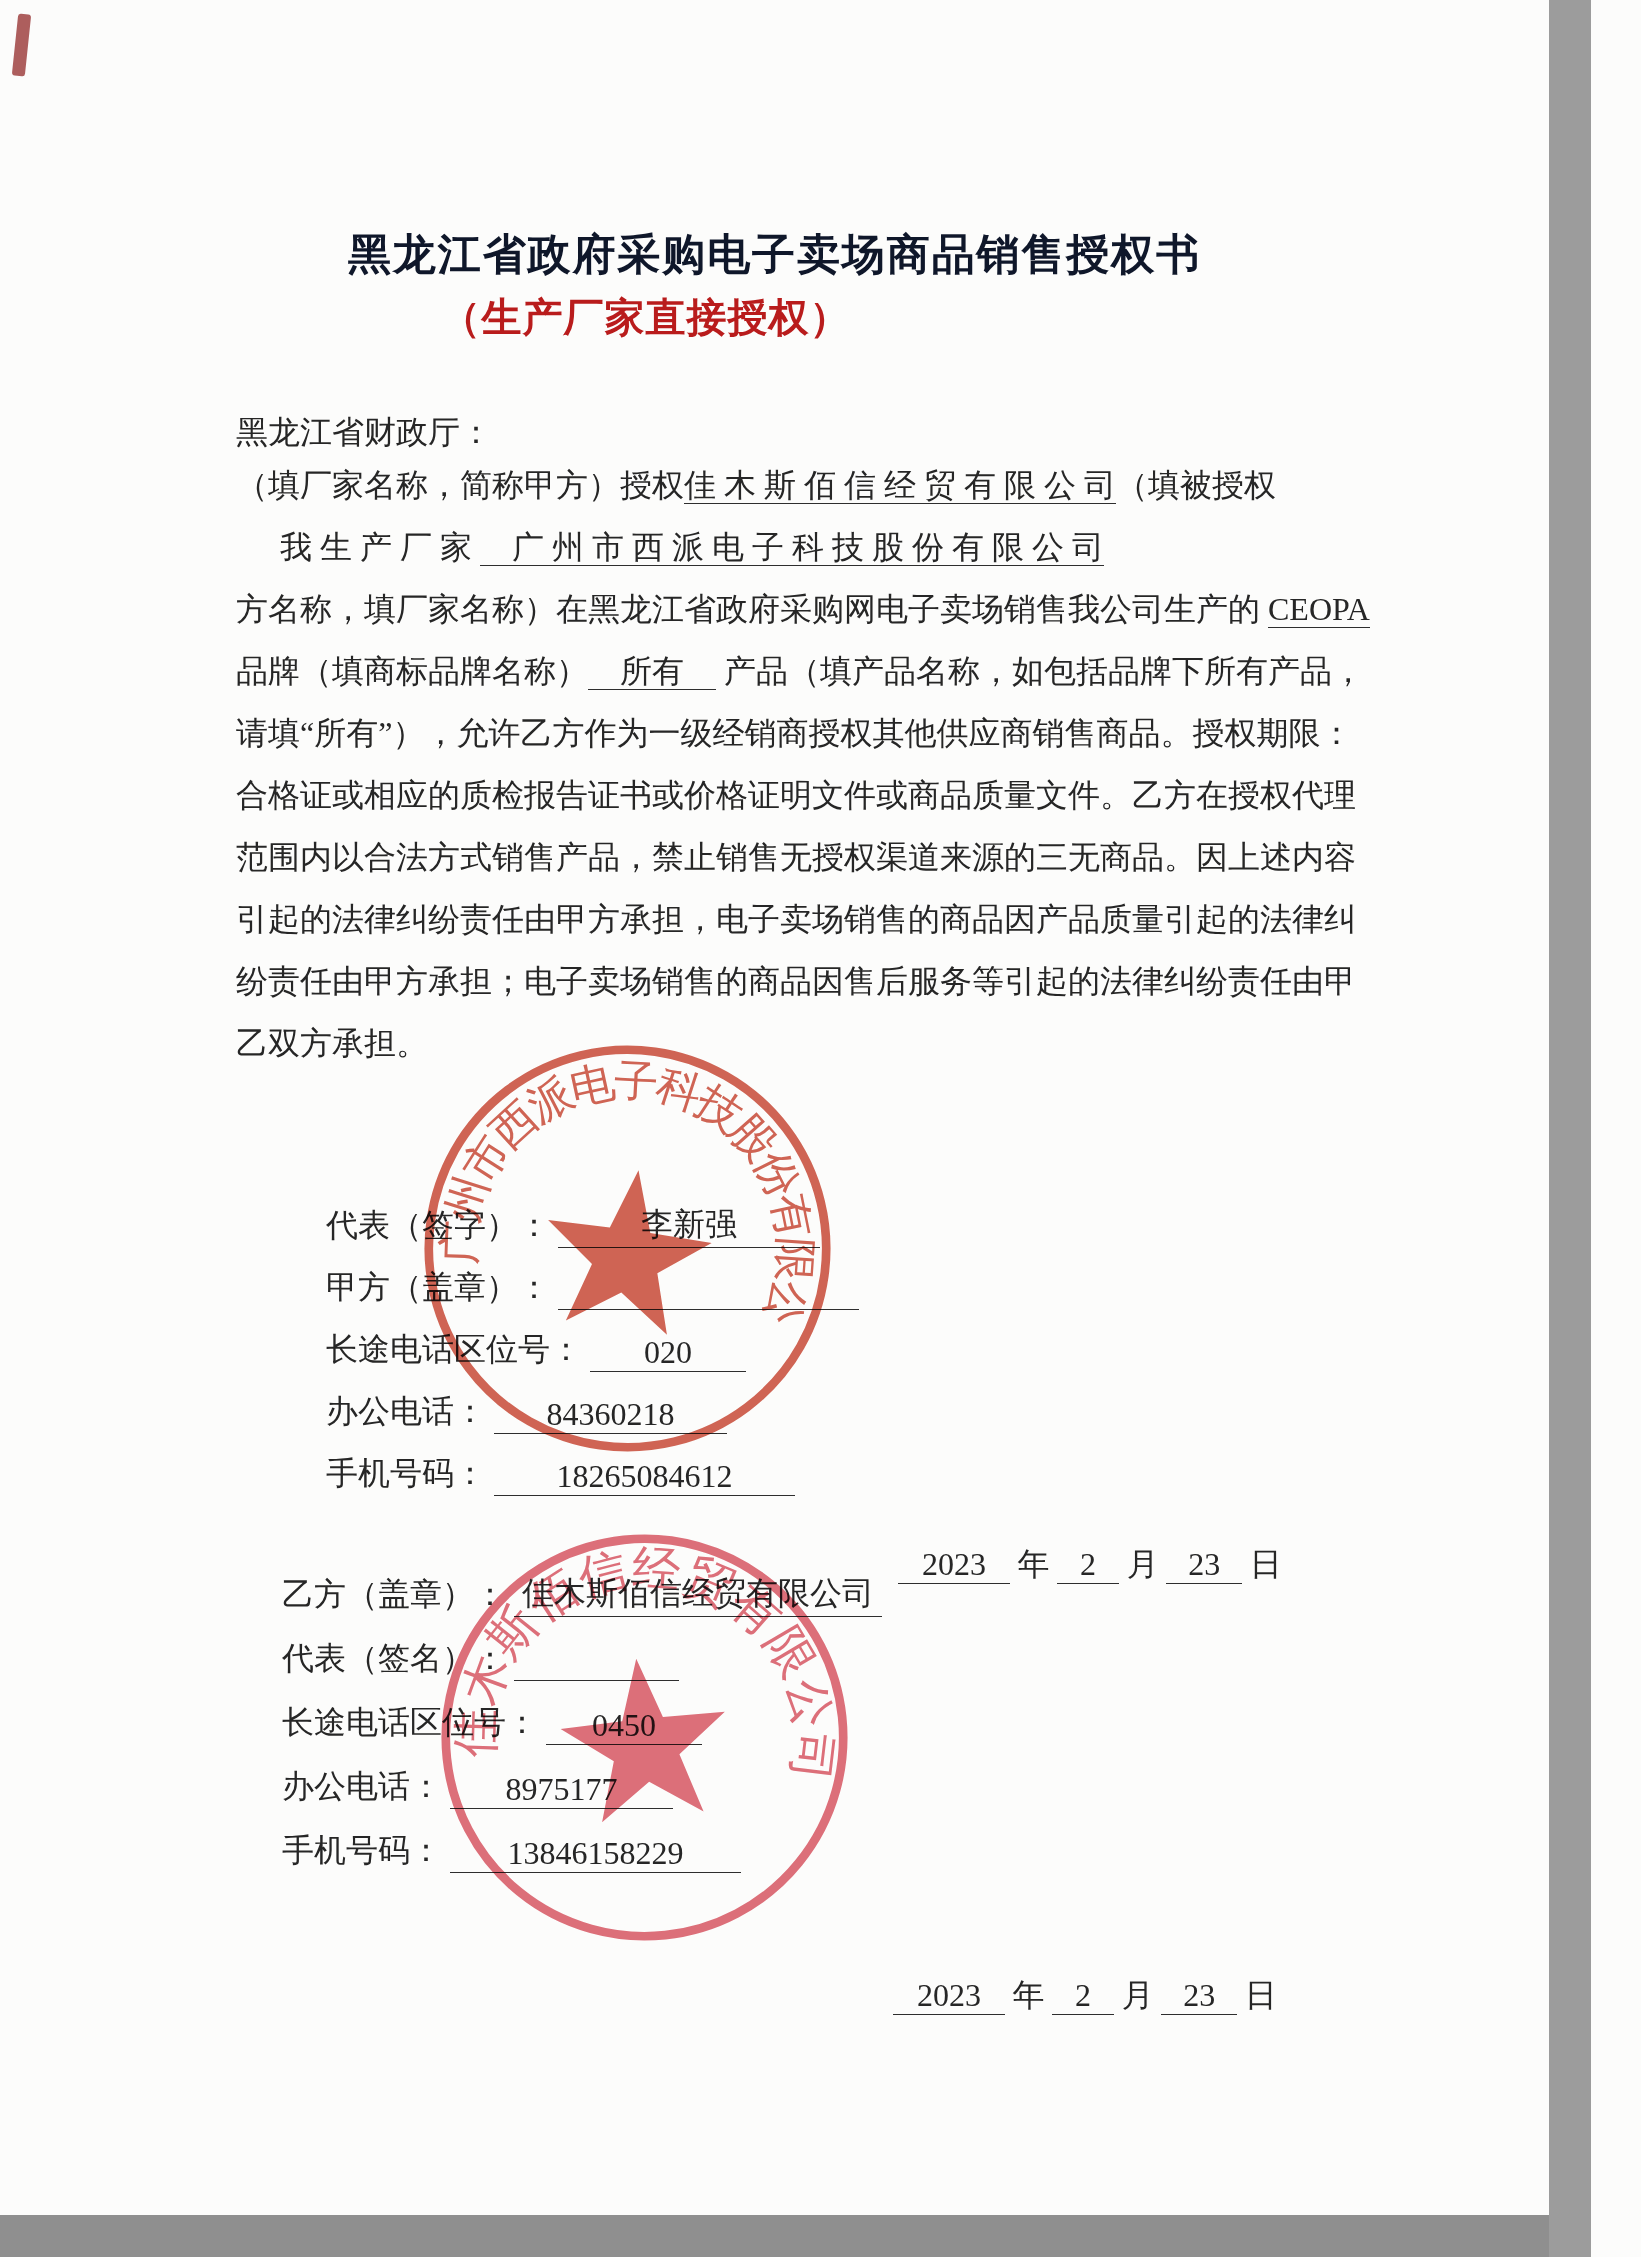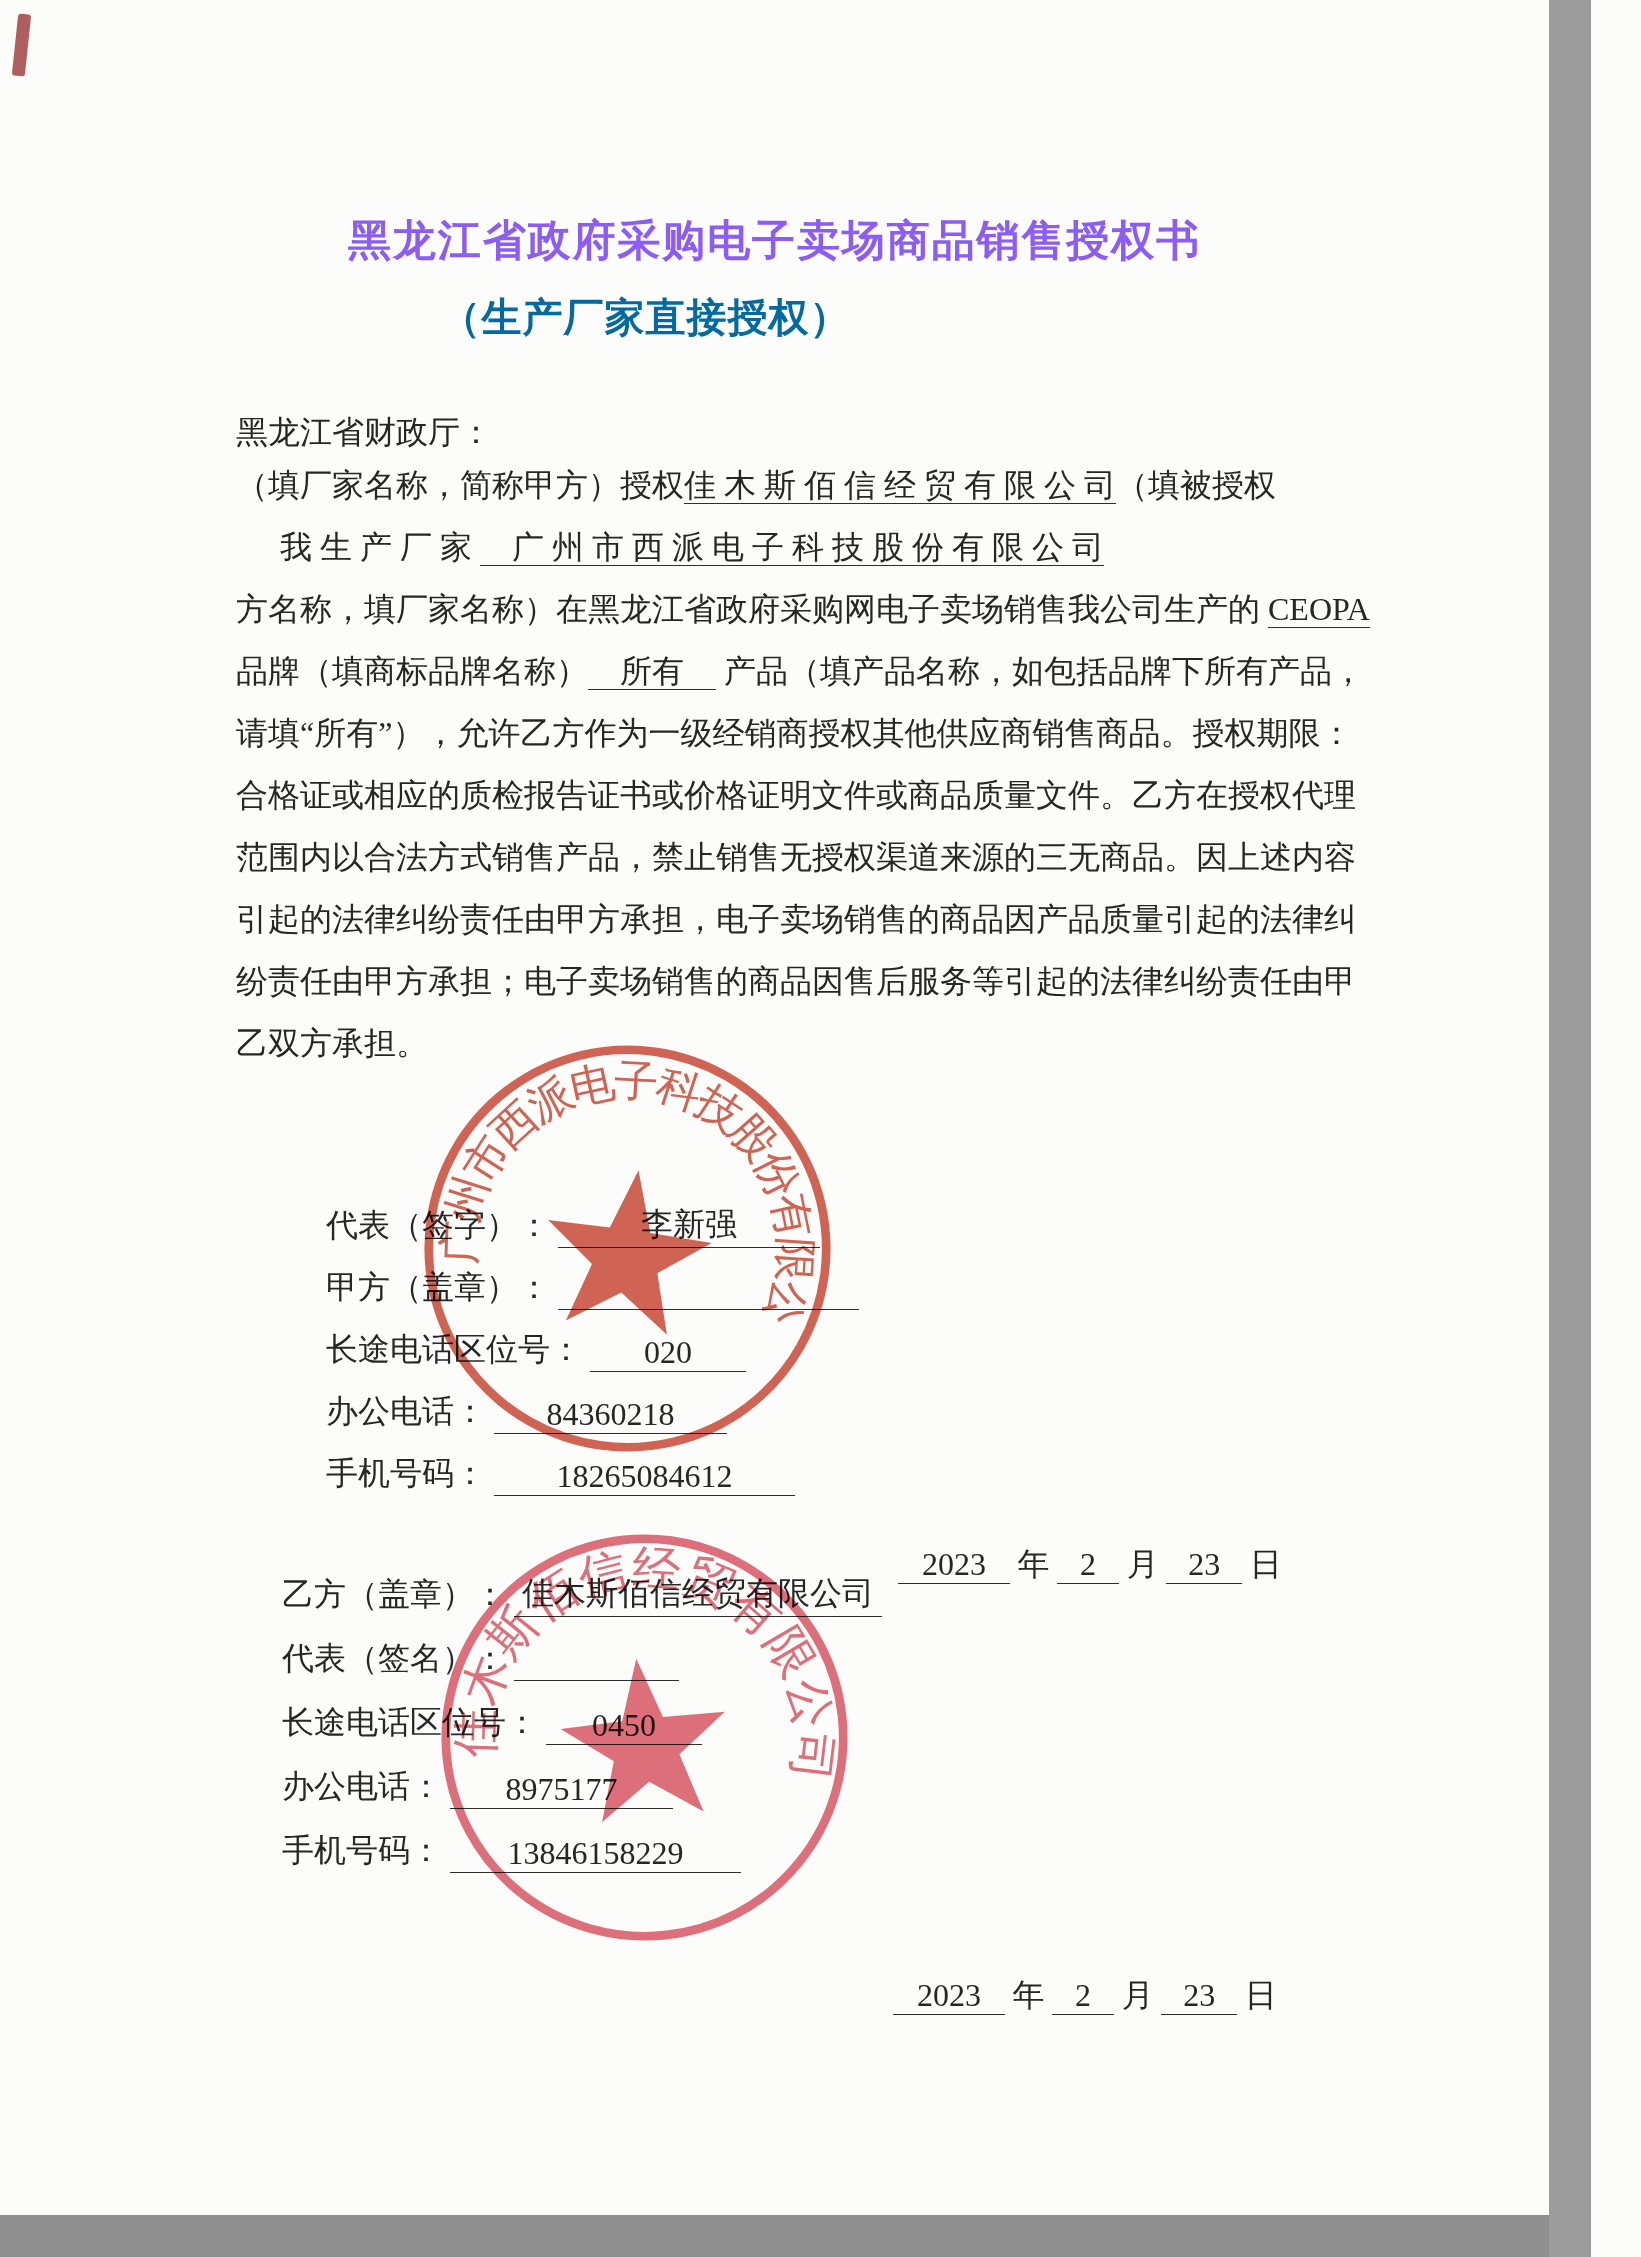--- a/index.html
+++ b/index.html
@@ -6,26 +6,26 @@
   .page{
     position:relative;width:1641px;height:2257px;background:#fcfcfb;
     font-family:"Liberation Serif","DejaVu Serif",serif;color:#262626;overflow:hidden;
   }
   
   .right-strip{position:absolute;left:1549px;top:0;width:42px;height:2257px;background:#9c9c9c;}
   .bottom-band{position:absolute;left:0;top:2215px;width:1549px;height:42px;background:#8f8f8f;}
   .corner-mark{position:absolute;left:15.4px;top:13.5px;width:12.6px;height:62px;background:#993636;
     transform:rotate(6deg);border-radius:2.9px;opacity:.8;}
   
-  .title{position:absolute;top:212px;left:0;width:1549px;text-align:center;
+  .title{position:absolute;top:226px;left:0;width:1549px;text-align:center;
     font-family:"Liberation Sans","DejaVu Sans",sans-serif;font-weight:bold;
-    font-size:43px;letter-spacing:1.9px;color:#8b5cf6;}
+    font-size:43px;letter-spacing:1.9px;color:#0f172a;}
   .subtitle{position:absolute;top:290px;left:0;width:1291px;text-align:center;
     font-family:"Liberation Sans","DejaVu Sans",sans-serif;font-weight:bold;
-    font-size:40px;letter-spacing:1px;color:#0369a1;}
+    font-size:40px;letter-spacing:1px;color:#b91c1c;}
   .salutation{position:absolute;left:236px;top:411px;font-size:32px;}
   
   .body-lines{position:absolute;left:236px;top:454px;width:1130px;}
   .bline{height:62px;line-height:62px;font-size:32px;white-space:nowrap;}
   .bline.ind{padding-left:44px;}
   .u{border-bottom:1.9px solid #2e2e2e;}
   
   .form{position:absolute;font-size:32px;}
   #party-a{left:326px;top:1186px;}
   #party-a .frow{height:62px;display:flex;align-items:flex-end;}

